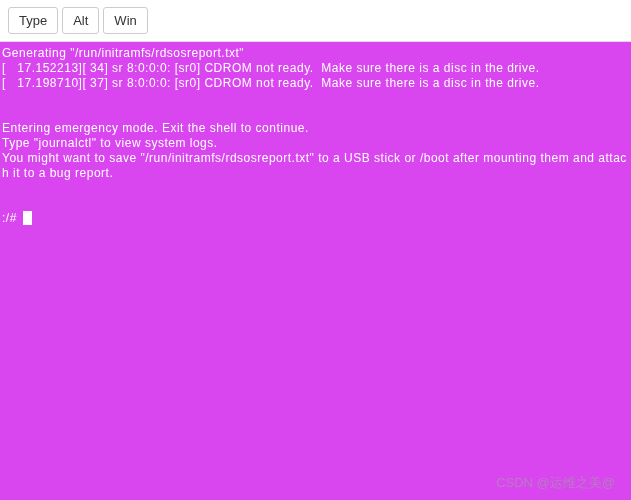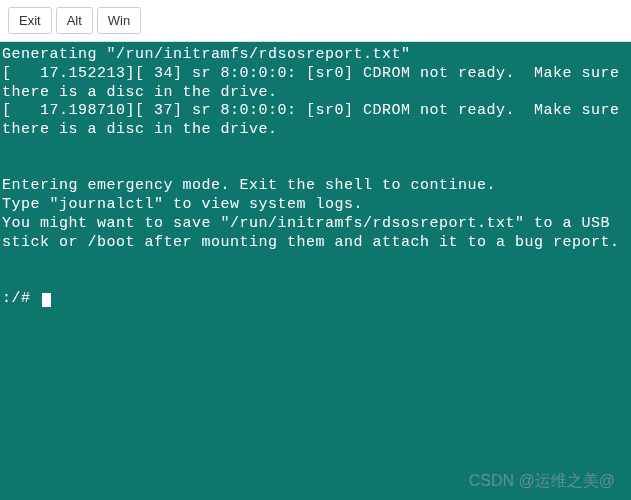--- a/index.html
+++ b/index.html
@@ -28,54 +28,54 @@
       color: #333;
       cursor: pointer;
       display: inline-flex;
       align-items: center;
       gap: 4px;
     }
     .spacer { flex: 0 0 130px; }
     .gear-icon { font-size: 12px; }
     .caret { font-size: 9px; color: #555; }
     .terminal {
-      background: #0f766e;
+      background: #d946ef;
       color: #fff;
-      font-family: Liberation Mono, monospace;
-      font-size: 15px;
+      font-family: Liberation Sans, sans-serif;
+      font-size: 12px;
       line-height: 1.25;
       padding: 4px 2px;
       height: calc(500px - 42px);
       white-space: pre-wrap;
       word-break: break-all;
       letter-spacing: 0.5px;
     }
     .cursor {
       display: inline-block;
       width: 9px;
       height: 14px;
       background: #fff;
       vertical-align: text-bottom;
       margin-left: 2px;
     }
     .watermark {
       position: absolute;
       bottom: 8px;
       right: 16px;
       color: rgba(160,160,160,0.6);
-      font-size: 16px;
+      font-size: 13px;
       font-family: Arial, sans-serif;
       pointer-events: none;
     }
   </style>
 </head>
 <body>
 
 <div class="toolbar">
-  <button class="btn">Exit</button>
+  <button class="btn">Type</button>
   <button class="btn">Alt</button>
   <button class="btn">Win</button>
   <div class="spacer"></div>
 </div>
 
 <div class="terminal"><span>Generating "/run/initramfs/rdsosreport.txt"</span>
 <span>[   17.152213][ 34] sr 8:0:0:0: [sr0] CDROM not ready.  Make sure there is a disc in the drive.</span>
 <span>[   17.198710][ 37] sr 8:0:0:0: [sr0] CDROM not ready.  Make sure there is a disc in the drive.</span>
 <span></span>
 <span></span>

